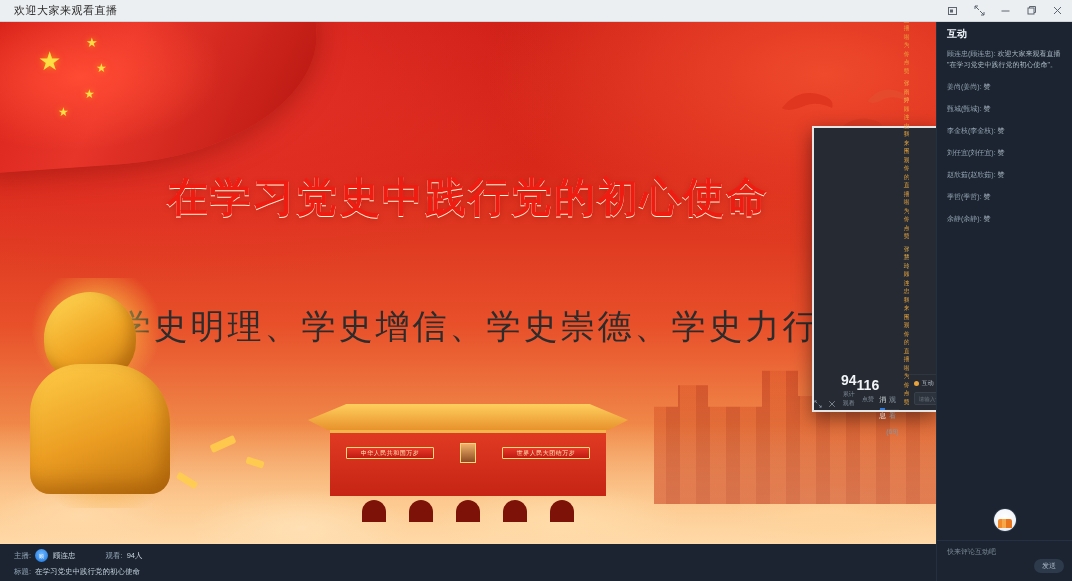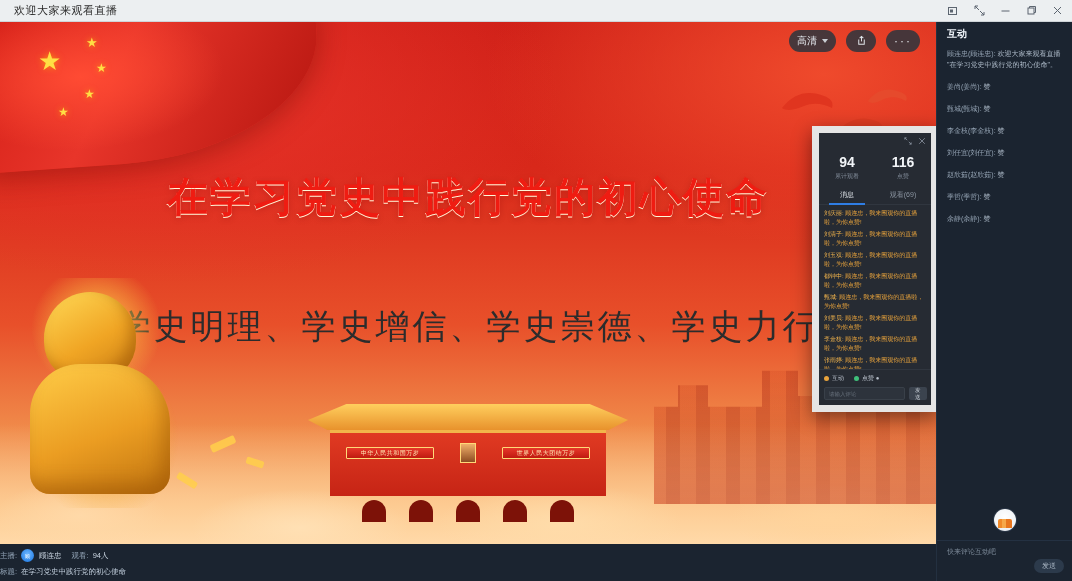--- a/index.html
+++ b/index.html
@@ -180,23 +180,23 @@
   .ptool .chev {
     width: 0; height: 0; border-left: 3px solid transparent; border-right: 3px solid transparent;
     border-top: 4px solid #c9ced4;
   }
   .ptool .dots { letter-spacing: 2px; font-size: 12px; line-height: 1; }
 
   
   .float-panel {
     position: absolute; left: 812px; top: 126px; width: 126px; height: 286px;
     background: #262b33;
-    border: 7px solid #e5e5e5;
+    border: 2px solid #e5e5e5;
     box-shadow: 0 6px 18px rgba(0,0,0,.45);
-    display: flex; flex-direction: column;
+    display: flex; flex-direction: row; align-items: flex-end;
   }
   .fp-bar {
     height: 14px; display: flex; align-items: center; justify-content: flex-end;
     gap: 6px; padding-right: 5px; color: #8d96a2;
   }
   .fp-bar span { cursor: pointer; line-height: 1; }
   .fp-stats {
     display: flex; height: 40px; align-items: center;
   }
   .fp-stat { flex: 1; text-align: center; }
@@ -278,32 +278,32 @@
   .sb-send {
     position: absolute; right: 8px; bottom: 8px;
     padding: 2px 8px; border-radius: 9px;
     background: #2c3a4b; color: #aebbc9; font-size: 7px; cursor: pointer;
   }
 
   
   .statusbar {
     position: absolute; left: 0; top: 544px; width: 936px; height: 37px;
     background: #1b2430;
-    padding: 5px 0 0 0;
+    padding: 5px 0 0 14px;
   }
   .st-row { display: flex; align-items: center; font-size: 7.5px; color: #9fb0c2; }
   .st-row.one { margin-bottom: 5px; }
   .st-label { color: #8fa0b2; margin-right: 4px; }
   .st-avatar {
     width: 13px; height: 13px; border-radius: 50%;
     background: radial-gradient(circle at 50% 40%, #6fb8ff 0%, #2f86e8 70%, #1f6fd0 100%);
     display: flex; align-items: center; justify-content: center;
     color: #fff; font-size: 5px; margin-right: 5px;
   }
-  .st-name { color: #cbd6e2; margin-right: 10px; }
+  .st-name { color: #cbd6e2; margin-right: 30px; }
   .st-value { color: #cbd6e2; }
   .st-title { color: #c3d0de; }
 </style>
 </head>
 <body>
 
 <div id="app">
 
   <div class="titlebar">
     <div class="tb-title">欢迎大家来观看直播</div>
@@ -394,38 +394,20 @@
         <div class="gate-arches">
           <i></i>
             <i></i>
             <i></i>
             <i></i>
             <i></i>
         </div>
       </div>
     </div>
 
-    <div class="player-tools">
-      <div class="ptool">
-        <span>高清</span>
-        <span class="chev"></span>
-      </div>
-      <div class="ptool">
-        <span>
-          <svg width="11" height="11" viewBox="0 0 12 12">
-              <path d="M3 5 L3 10 L9 10 L9 5" fill="none" stroke="#dfe3e8" stroke-width="1.1"></path>
-              <path d="M6 1.5 L6 7" stroke="#dfe3e8" stroke-width="1.1"></path>
-              <path d="M4 3.5 L6 1.5 L8 3.5" fill="none" stroke="#dfe3e8" stroke-width="1.1"></path>
-            </svg>
-        </span>
-      </div>
-      <div class="ptool">
-        <span class="dots">···</span>
-      </div>
-    </div>
 
     <div class="float-panel" style="left:0;top:0;position:absolute;margin-left:812px;margin-top:104px;">
       <div class="fp-bar">
         <span>
           <svg width="8" height="8" viewBox="0 0 10 10">
               <path d="M1 1 L4 4 M1 1 L1 3.2 M1 1 L3.2 1" stroke="currentColor" stroke-width="1" fill="none"></path>
               <path d="M9 9 L6 6 M9 9 L9 6.8 M9 9 L6.8 9" stroke="currentColor" stroke-width="1" fill="none"></path>
             </svg>
         </span>
         <span>

